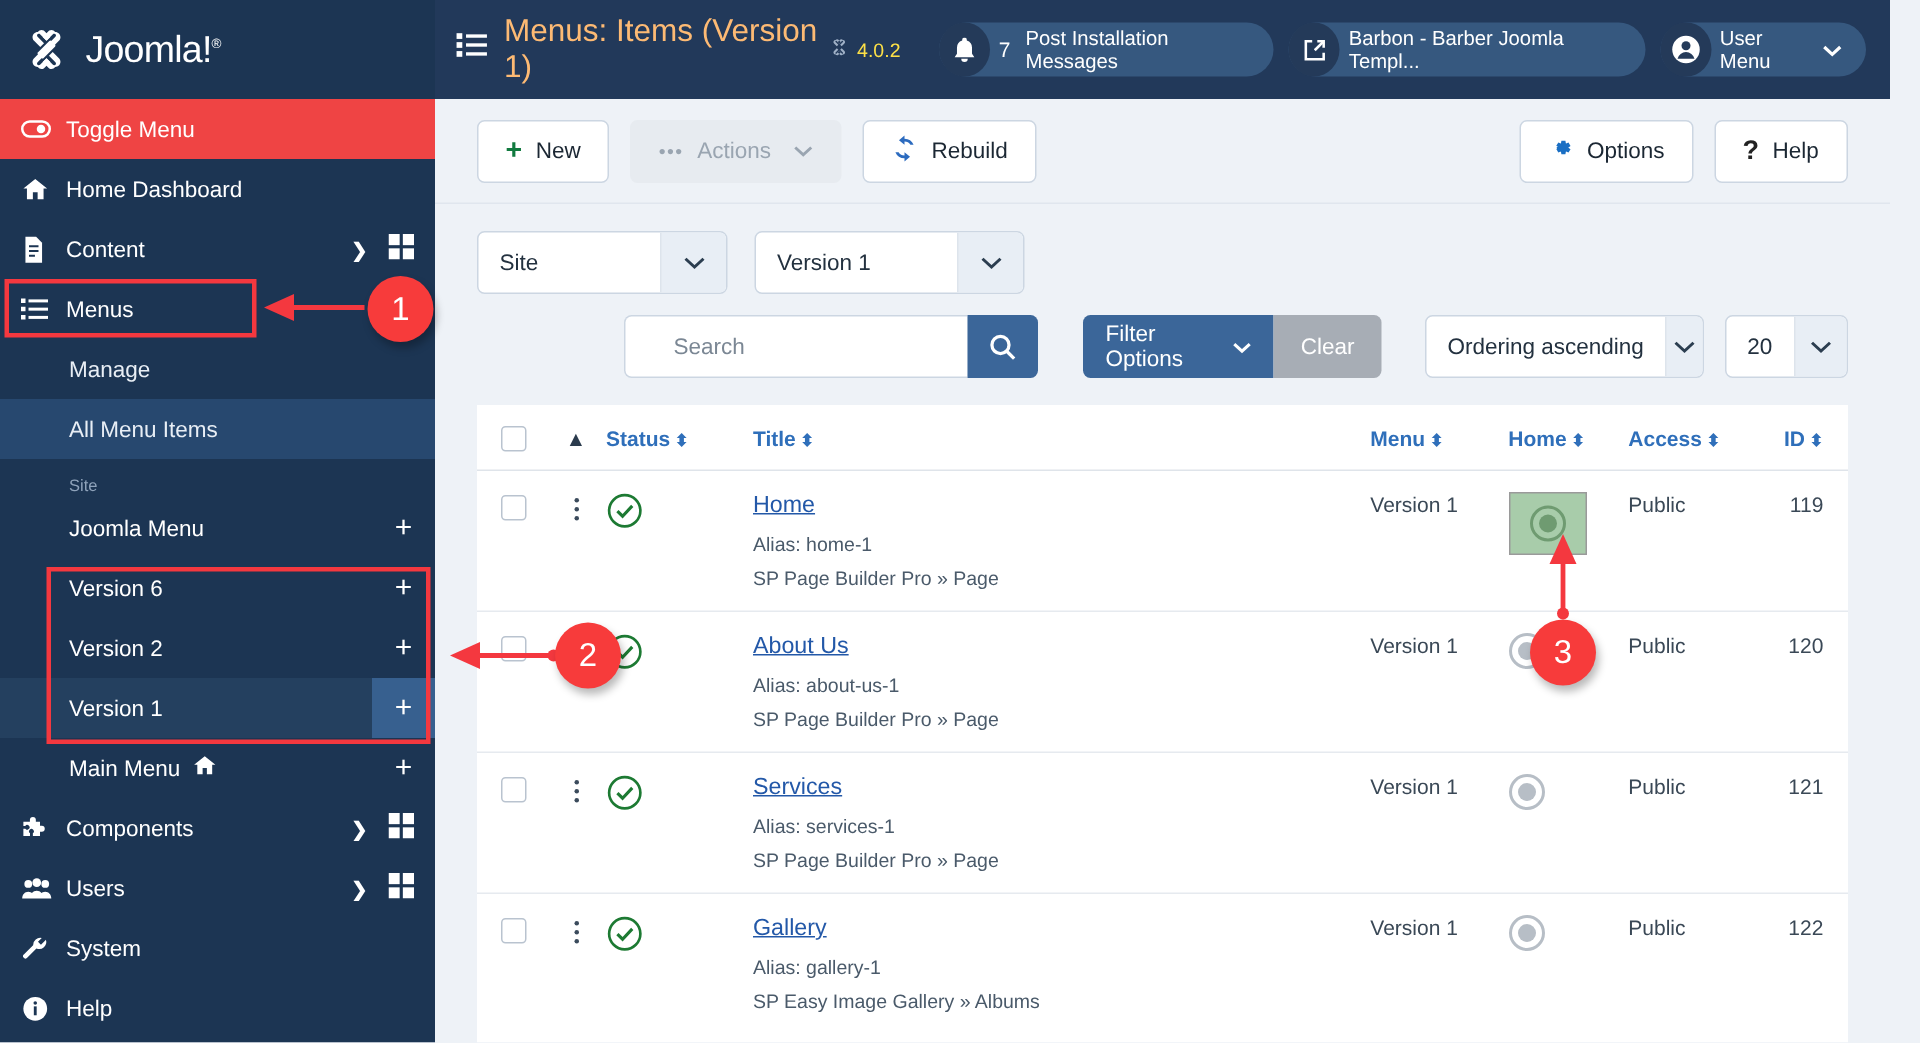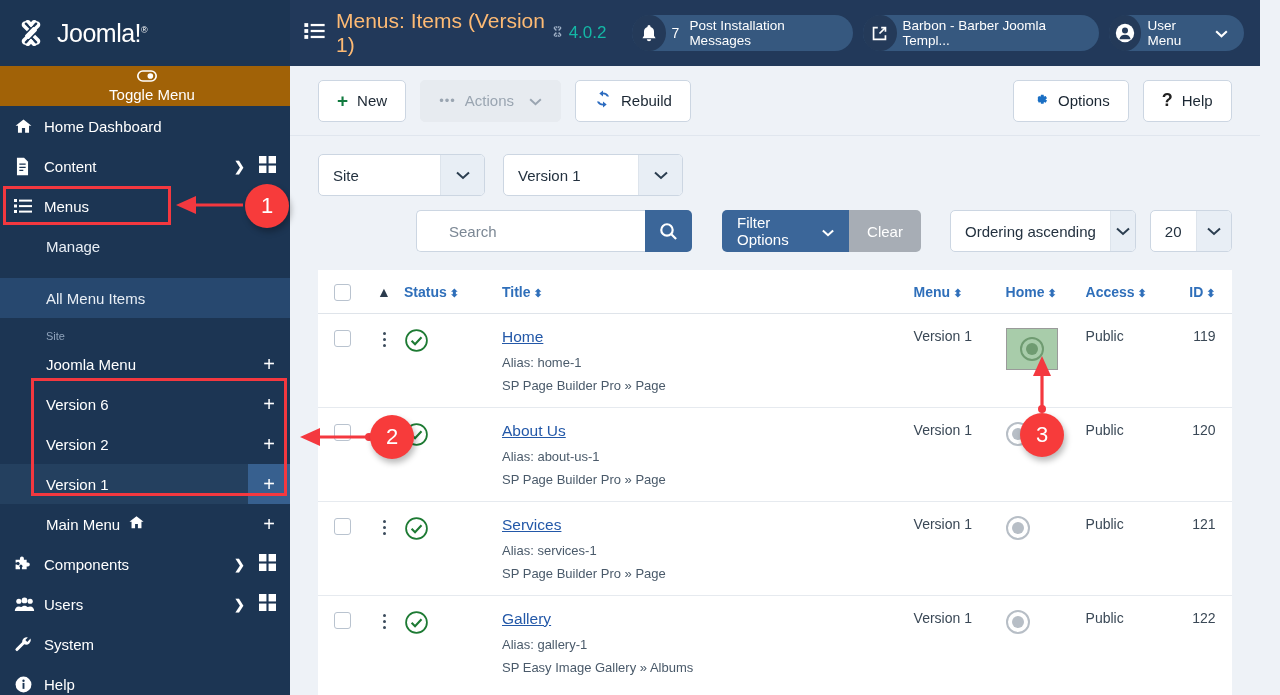--- a/index.html
+++ b/index.html
@@ -33,30 +33,30 @@
   }
   .joomla-reg { font-size: 9px; vertical-align: super; }
 
   .nav-item {
     height: 40px; display: flex; align-items: center;
     color: #ffffff; font-size: 15px; position: relative;
     padding-left: 14px; cursor: pointer;
   }
   .nav-item .ico { width: 30px; display: flex; align-items: center; color: #fff; }
   .nav-item .lbl { flex: 1; }
-  .nav-item.toggle { background: #a16207; height: 40px; flex-direction: column; }
+  .nav-item.toggle { background: #ef4444; height: 40px; }
   .nav-item .caret-right { color: #fff; font-size: 13px; font-weight: bold; margin-right: 14px;}
   .nav-item .grid-ico { margin-right: 14px; }
   .nav-item .chev { margin-right: 16px; font-size: 12px; }
 
   .sub-item {
     height: 40px; display: flex; align-items: center;
     color: #e8eef5; font-size: 15px; padding-left: 46px; cursor: pointer;
   }
-  .sub-item.active { background: #27486f; margin-top: 12px; }
+  .sub-item.active { background: #27486f; }
   .sub-head {
     height: 26px; display: flex; align-items: flex-end;
     color: #8fa3bb; font-size: 11px; padding-left: 46px; padding-bottom: 2px;
   }
   .menu-row {
     height: 40px; display: flex; align-items: center;
     color: #fff; font-size: 15px; padding-left: 46px; cursor: pointer;
     justify-content: space-between;
   }
   .menu-row.sel { background: #24405f; }
@@ -69,21 +69,21 @@
 
   
   .main { flex: 1; height: 695px; display: flex; flex-direction: column; background: #eef2f7; }
 
   .topbar {
     height: 66px; background: #22395a; display: flex; align-items: center;
     padding: 0 16px 0 14px; flex: none;
   }
   .page-title { color: #fdba74; font-size: 21px; display: flex; align-items: center; gap: 11px; }
   .spacer { flex: 1; }
-  .ver-tag { color: #14b8a6; font-size: 17px; display: flex; align-items: flex-end; gap: 5px; margin-right: 16px;}
+  .ver-tag { color: #fde047; font-size: 13px; display: flex; align-items: flex-end; gap: 5px; margin-right: 16px;}
   .pill {
     background: #36587f; border-radius: 20px; height: 36px;
     display: flex; align-items: center; color: #fff; font-size: 13.5px;
     padding-right: 16px; margin-left: 10px; cursor: pointer;
   }
   .pill .circle {
     width: 36px; height: 36px; border-radius: 50%; background: #243a59;
     display: flex; align-items: center; justify-content: center; margin-right: 6px;
   }
   .pill .cnt { margin-right: 10px; font-size: 14px; }

